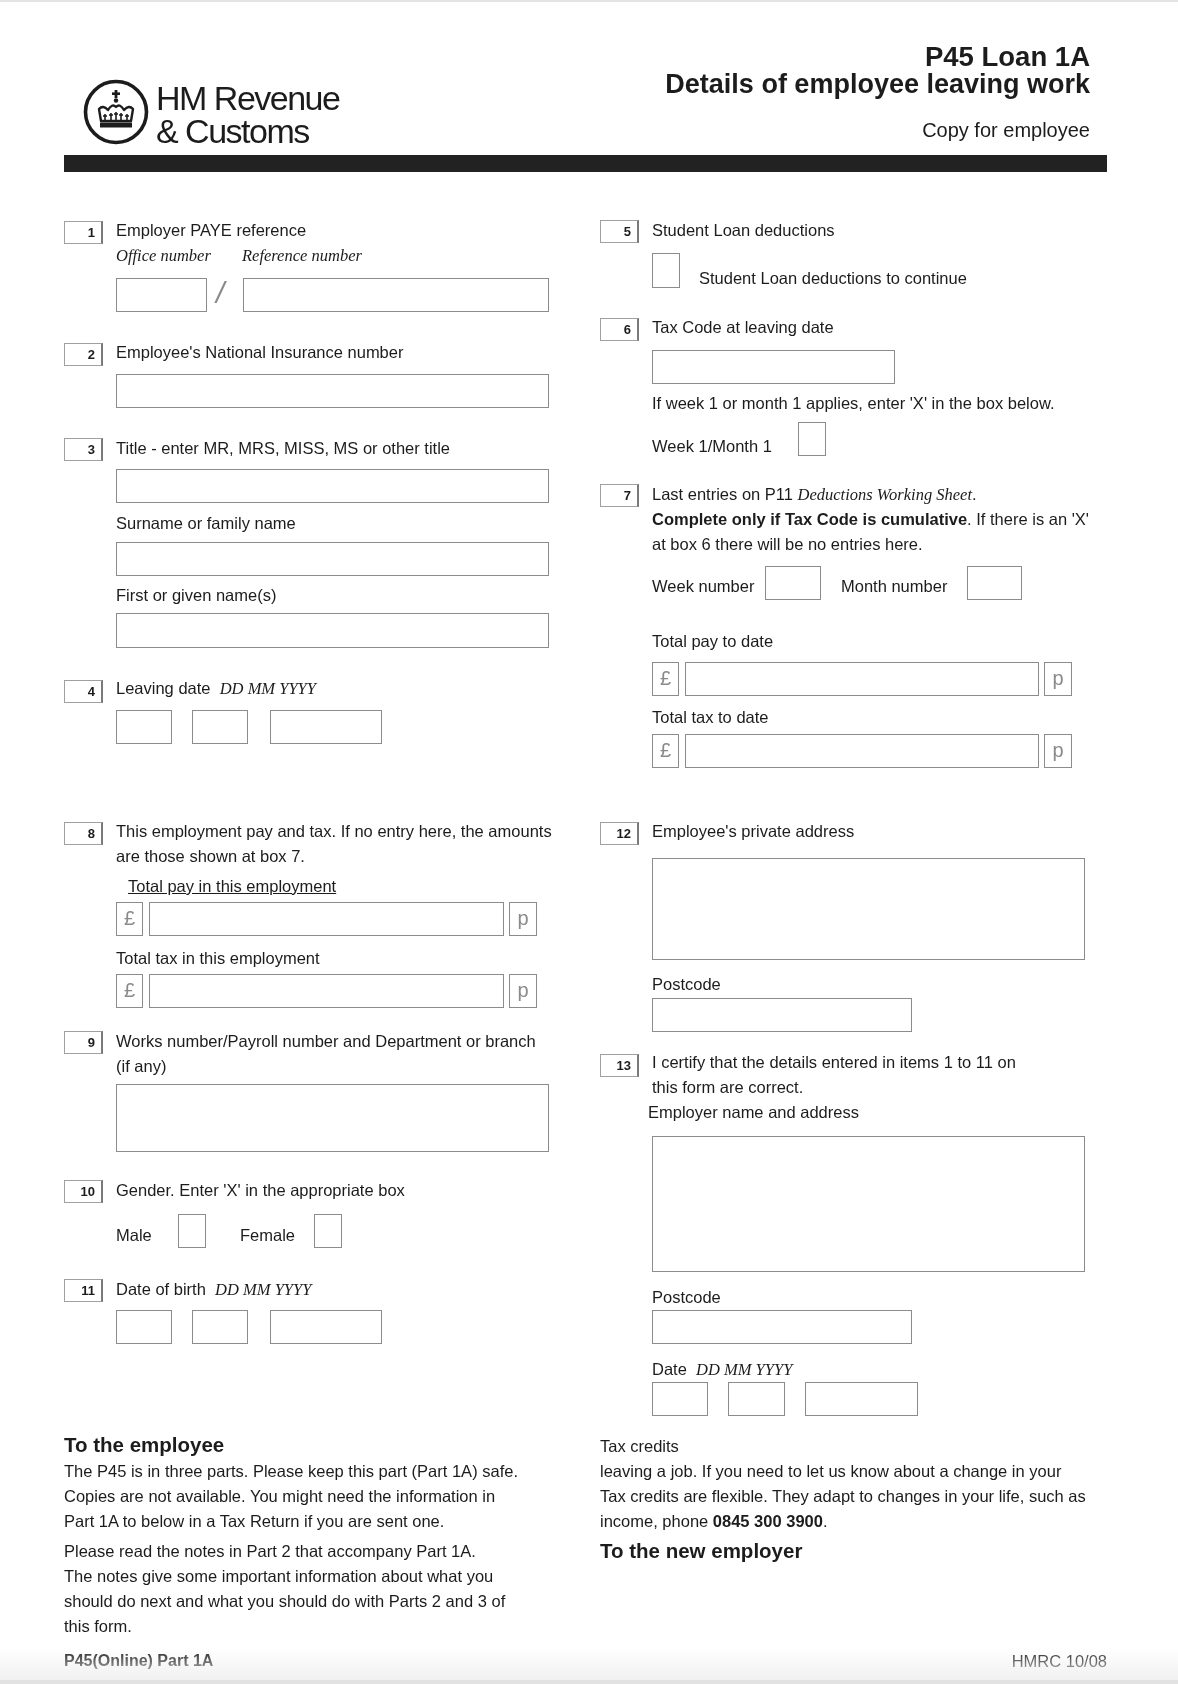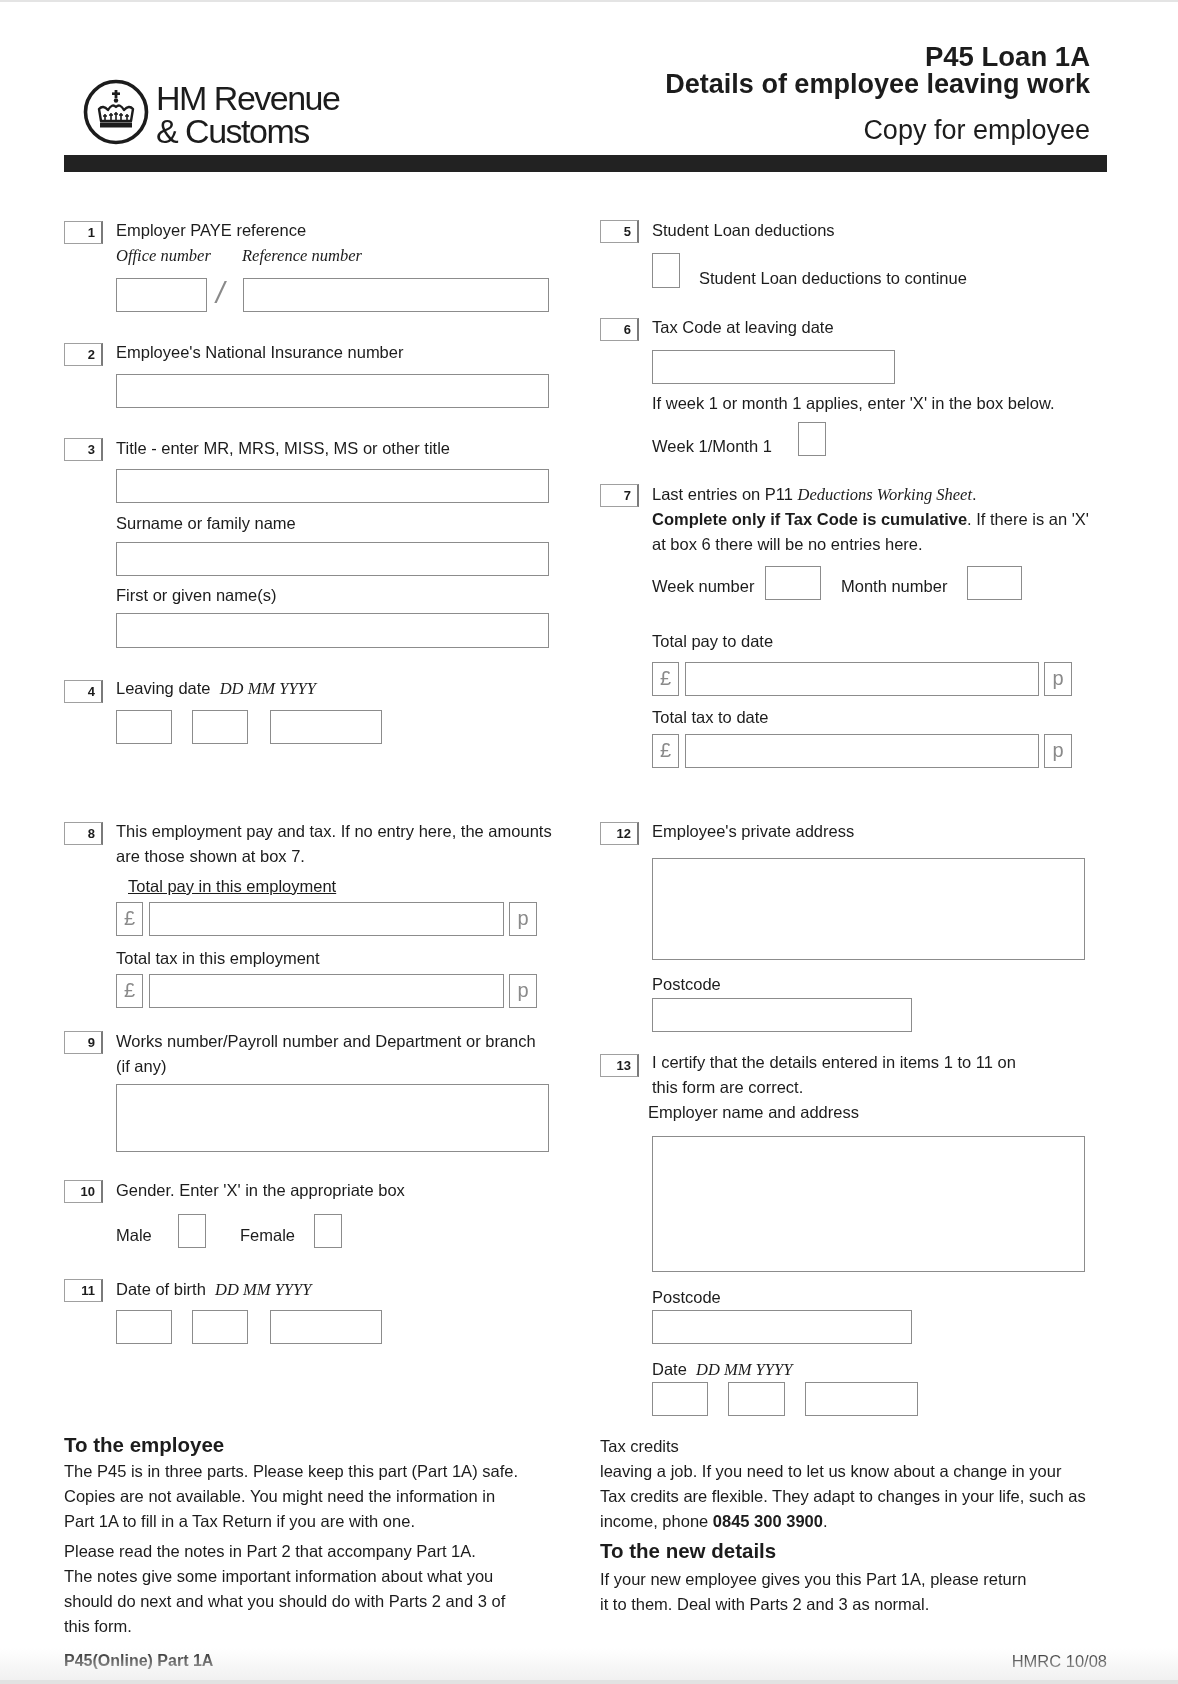--- a/index.html
+++ b/index.html
@@ -12,21 +12,21 @@
   .bottomfade { position: absolute; left: 0; bottom: 0; width: 1178px; height: 36px;
     background: linear-gradient(to bottom, rgba(255,255,255,0), #efefef); }
   .bottomline { position: absolute; left: 0; bottom: 0; width: 1178px; height: 4px; background: #e2e2e2; }
 
   .logo-mark { position: absolute; left: 83px; top: 79px; width: 66px; height: 66px; }
   .logo-text { position: absolute; left: 156px; font-size: 34px; line-height: 34px;
     letter-spacing: -1.5px; white-space: nowrap; color: #1c1c1c; }
   .hdr-r { position: absolute; right: 88px; white-space: nowrap; text-align: right; }
   .hdr-code { top: 41px; font-size: 27.5px; line-height: 32px; font-weight: bold; }
   .hdr-title { top: 68px; font-size: 27px; line-height: 32px; font-weight: bold; }
-  .hdr-sub { top: 116px; font-size: 27px; line-height: 28px; }
+  .hdr-sub { top: 116px; font-size: 20px; line-height: 28px; }
   .hdr-bar { position: absolute; left: 64px; top: 155px; width: 1043px; height: 17px; background: #222222; }
 
   .lbl { position: absolute; font-size: 16.5px; line-height: 20px; white-space: nowrap; }
   .lbl2 { position: absolute; font-size: 16.5px; line-height: 25px; white-space: nowrap; }
   .it { font-style: italic; font-family: Liberation Serif, serif; }
   .num {
     position: absolute; width: 39px; height: 23px; box-sizing: border-box;
     border: 1px solid #a0a0a0; border-right: 2px solid #7a7a7a;
     font-weight: bold; font-size: 13px; line-height: 22px; text-align: right; padding-right: 6px;
   }
@@ -190,39 +190,35 @@
     <span class="it">DD MM YYYY</span>
   </div>
   <input class="fld" style="left: 652px; top: 1382px; width: 56px; height: 34px;" value="">
   <input class="fld" style="left: 728px; top: 1382px; width: 57px; height: 34px;" value="">
   <input class="fld" style="left: 805px; top: 1382px; width: 113px; height: 34px;" value="">
 
   <div class="note-h" style="left:64px; top:1433px;">To the employee</div>
   <div class="note-p" style="left:64px; top:1459px;">
     <div>The P45 is in three parts. Please keep this part (Part 1A) safe.</div>
     <div>Copies are not available. You might need the information in</div>
-    <div>Part 1A to fill in a Tax Return if you are with one.</div>
+    <div>Part 1A to below in a Tax Return if you are sent one.</div>
   </div>
   <div class="note-p" style="left:64px; top:1539px;">
     <div>Please read the notes in Part 2 that accompany Part 1A.</div>
     <div>The notes give some important information about what you</div>
     <div>should do next and what you should do with Parts 2 and 3 of</div>
     <div>this form.</div>
   </div>
 
   <div class="note-p" style="left:600px; top:1434px;">Tax credits</div>
   <div class="note-p" style="left:600px; top:1459px;">
     <div>leaving a job. If you need to let us know about a change in your</div>
     <div>Tax credits are flexible. They adapt to changes in your life, such as</div>
     <div><span>income, phone </span><b>0845 300 3900</b><span>.</span></div>
   </div>
-  <div class="note-h" style="left:600px; top:1539px;">To the new details</div>
-  <div class="note-p" style="left:600px; top:1567px;">
-    <div>If your new employee gives you this Part 1A, please return</div>
-    <div>it to them. Deal with Parts 2 and 3 as normal.</div>
-  </div>
+  <div class="note-h" style="left:600px; top:1539px;">To the new employer</div>
 
   <div class="foot" style="left:64px; font-weight:bold; font-size:16px;">P45(Online) Part 1A</div>
   <div class="foot" style="right:71px; text-align:right;">HMRC 10/08</div>
 
   <div class="bottomfade"></div>
   <div class="bottomline"></div>
 </div>
 
 </body></html>

